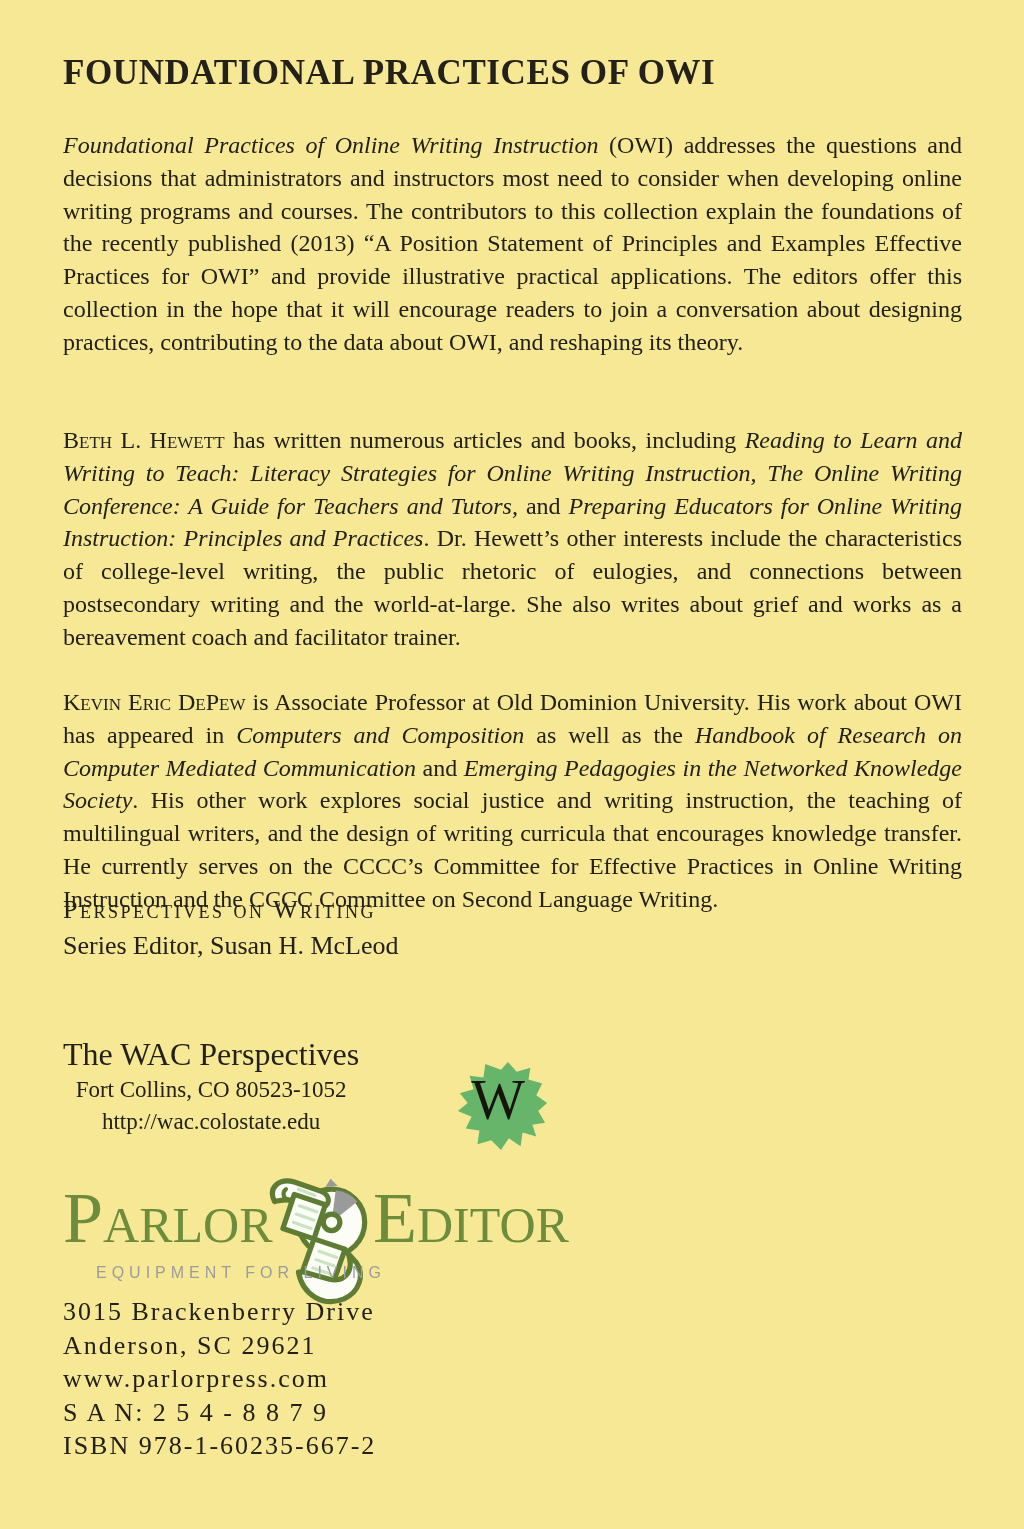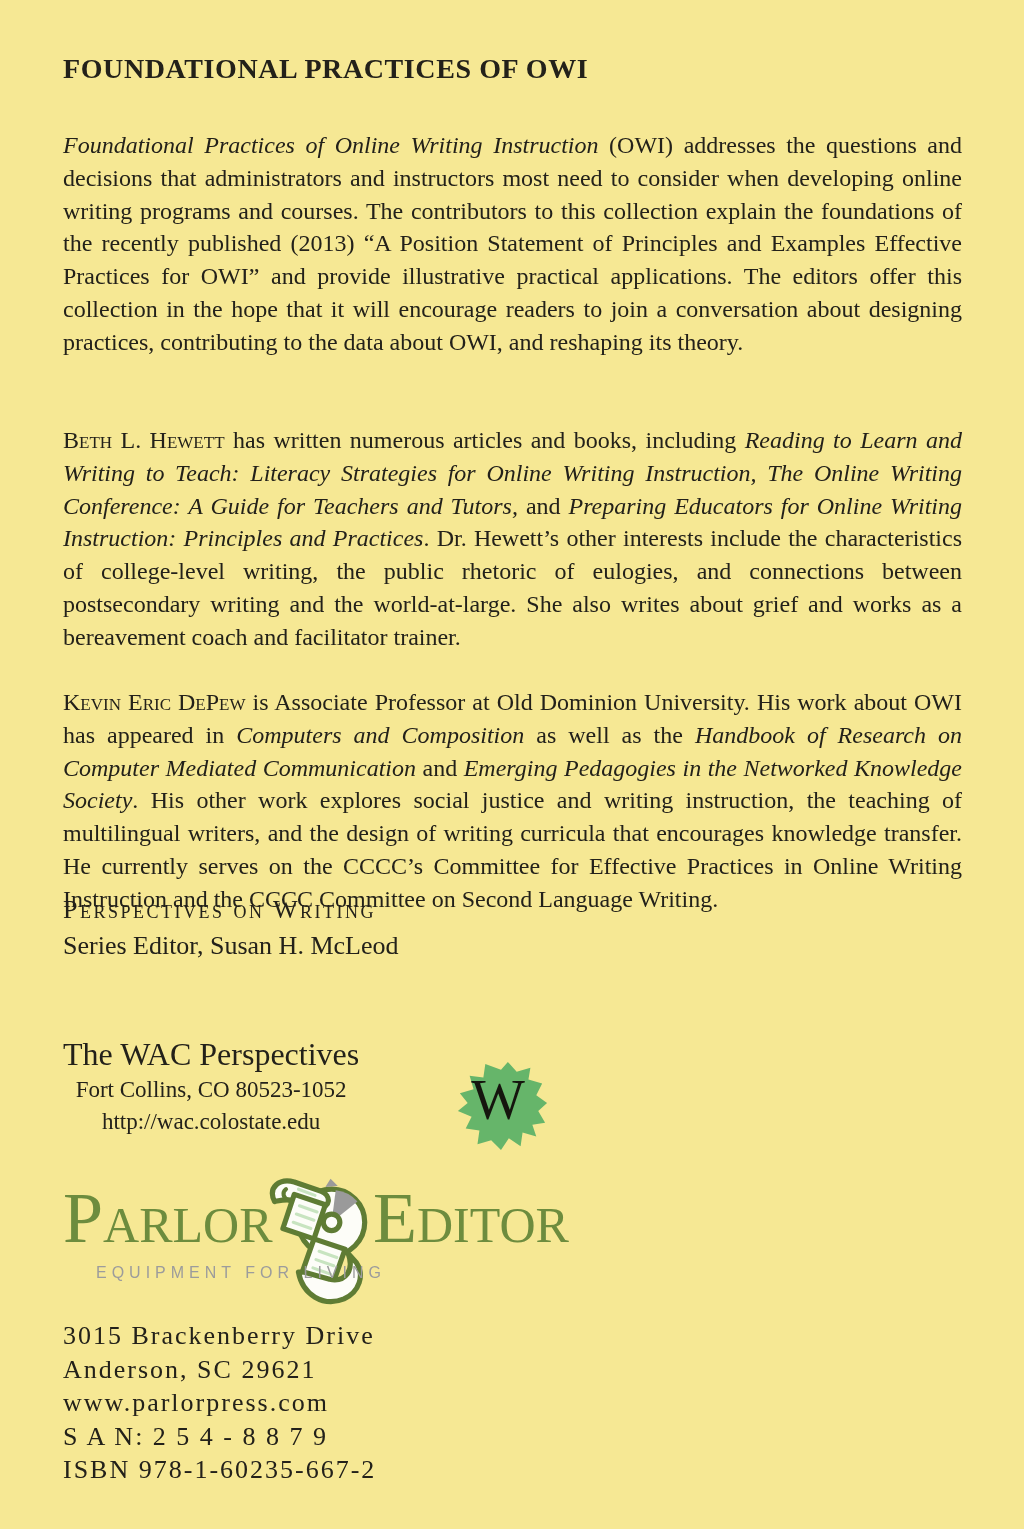--- a/index.html
+++ b/index.html
@@ -8,21 +8,21 @@
     position:relative;
     width:1024px;height:1529px;
     margin:0 auto;
     background:var(--background,#f6e894);
     color:var(--body-text,#23211a);
     font-family:"Liberation Serif",serif;
     overflow:hidden;
   }
   .title{
     position:absolute;left:63px;top:53px;margin:0;
-    font-size:28px;font-weight:700;letter-spacing:.6px;
+    font-size:35px;font-weight:700;letter-spacing:.6px;
     color:var(--body-text,#23211a);
   }
   .body-par{
     position:absolute;left:63px;width:899px;margin:0;
     font-size:24px;line-height:32.8px;
     text-align:justify;
   }
   .p1{top:129px}
   .p2{top:424px}
   .p3{top:686px}
@@ -55,21 +55,21 @@
     position:absolute;left:33px;top:86px;
     font-family:"Liberation Sans",sans-serif;
     font-size:16px;font-weight:400;letter-spacing:5px;
     color:var(--tagline-gray,#9c9c9c);
   }
   .mark-line{fill:#fdfdf8;stroke:var(--parlor-outline-green,#5f7c34);stroke-width:5;stroke-linejoin:round;stroke-linecap:round;}
   .mark-open{fill:none;stroke:var(--parlor-outline-green,#5f7c34);stroke-width:4;stroke-linecap:round;}
   .cd-sector{fill:var(--cd-gray,#9a9a9a);}
   .rule{fill:none;stroke:var(--rule-green,#c8e4c0);stroke-width:3;stroke-linecap:round;}
 
-  .address{position:absolute;left:63px;top:1295px;font-size:26px;line-height:33.5px;letter-spacing:2px;margin-top:24px;}
+  .address{position:absolute;left:63px;top:1295px;font-size:26px;line-height:33.5px;letter-spacing:2px;}
 </style>
 </head>
 <body>
 
 <div class="page">
 
   <h1 class="title">FOUNDATIONAL PRACTICES OF OWI</h1>
 
   <p class="body-par p1"><span class="italic">Foundational Practices of Online Writing Instruction</span><span> (OWI) addresses the questions and decisions that administrators and instructors most need to consider when developing online writing programs and courses. The contributors to this collection explain the foundations of the recently published (2013) “A Position Statement of Principles and Examples Effective Practices for OWI” and provide illustrative practical applications. The editors offer this collection in the hope that it will encourage readers to join a conversation about designing practices, contributing to the data about OWI, and reshaping its theory.</span></p>
 

